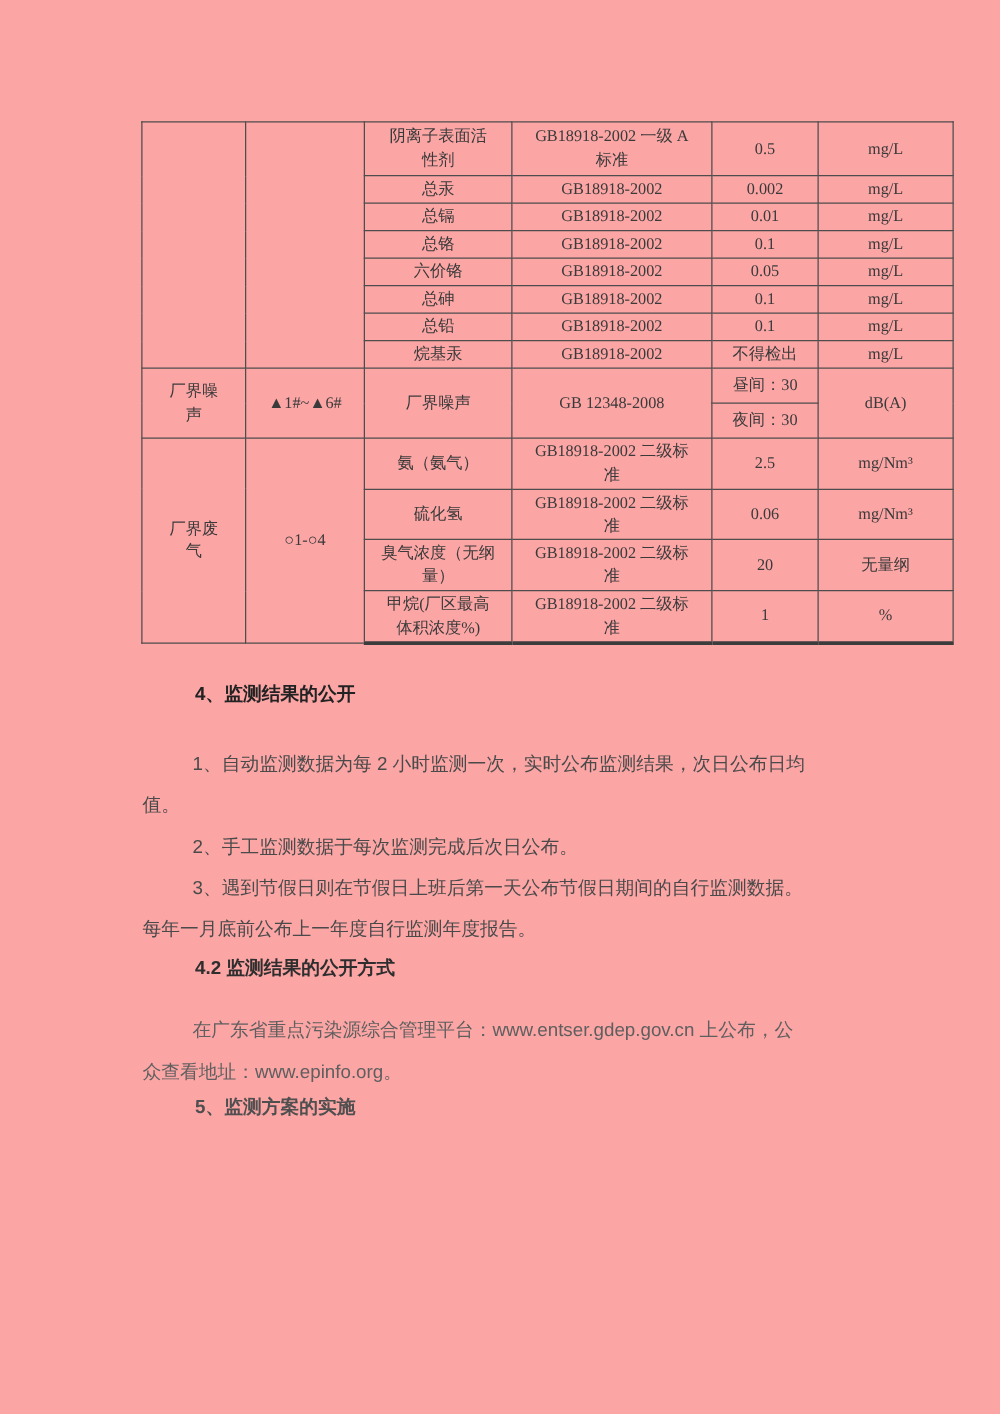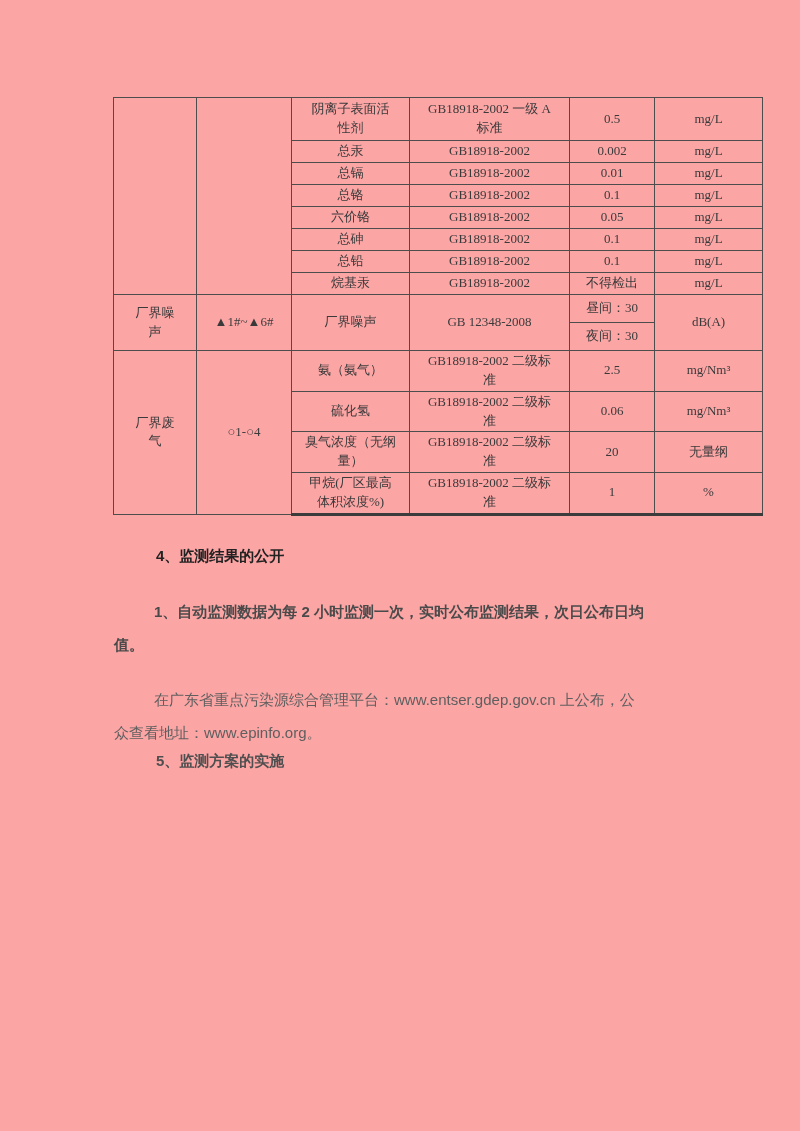--- a/index.html
+++ b/index.html
@@ -51,21 +51,21 @@
     white-space: pre-line;
   }
   .para {
     font-size: 15px;
     line-height: 33px;
     color: #4a4a4a;
     text-indent: 40px;
     white-space: pre-line;
   }
   .h41 { margin-top: 34px; }
-  .p1  { margin-top: 28px; font-weight: bold; }
+  .p1  { margin-top: 28px; }
   .h42 { margin-top: 4px; color: #2e2e2e; }
   .p4  { margin-top: 22px; color: #5f5f5f; }
   .h5  { margin-top: 1px; color: #4f4f4f; }
   .p5  { margin-top: 8px; color: #5f5f5f; text-indent: 42px; }
 </style>
 </head>
 <body>
 
 <div class="page">
 
@@ -179,18 +179,22 @@
       <td>1</td>
       <td>%</td>
     </tr>
   </tbody>
     </table>
 
   <div class="textblock">
     <div class="heading h4">4、监测结果的公开</div>
     <div class="para p1">1、自动监测数据为每 2 小时监测一次，实时公布监测结果，次日公布日均
 值。</div>
+    <div class="para p2">2、手工监测数据于每次监测完成后次日公布。</div>
+    <div class="para p3">3、遇到节假日则在节假日上班后第一天公布节假日期间的自行监测数据。
+每年一月底前公布上一年度自行监测年度报告。</div>
+    <div class="heading h42">4.2 监测结果的公开方式</div>
     <div class="para p4">在广东省重点污染源综合管理平台：www.entser.gdep.gov.cn 上公布，公
 众查看地址：www.epinfo.org。</div>
     <div class="heading h5">5、监测方案的实施</div>
   </div>
 
 </div>
 
 </body></html>

